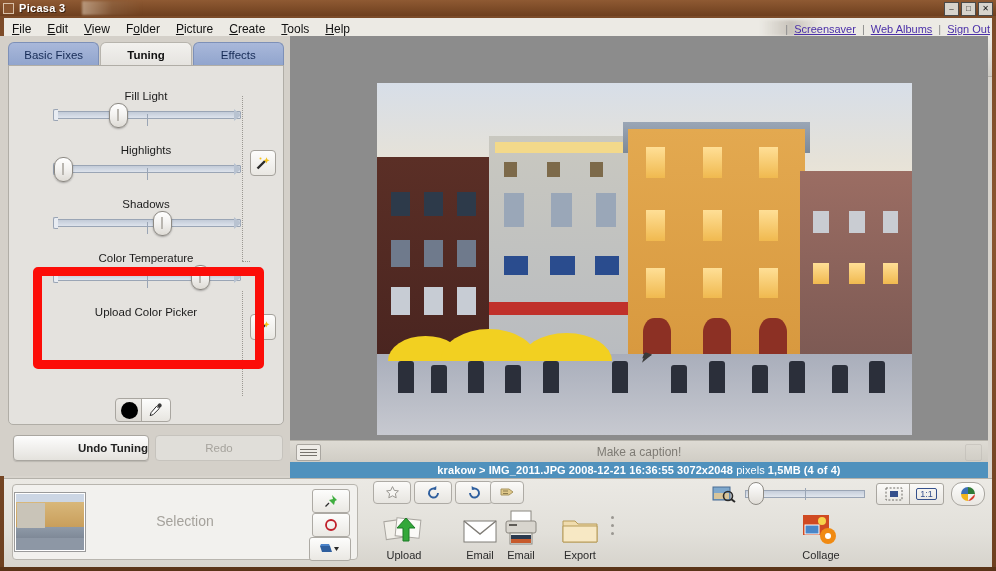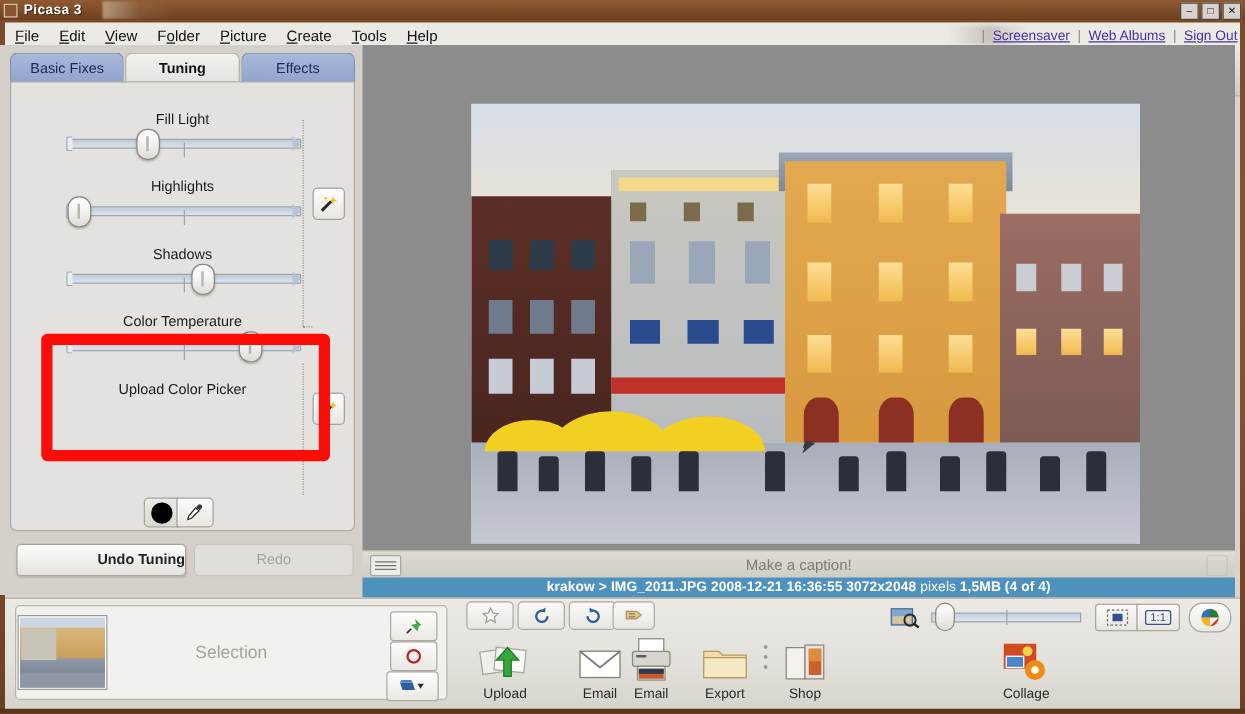--- a/index.html
+++ b/index.html
@@ -749,31 +749,20 @@
     </div>
     <div class="lbl">Export</div>
   </div>
 
   <div class="dots-sep">
       <i></i>
       <i></i>
       <i></i>
     </div>
 
-  <div class="bigaction" id="action-shop">
-    <div class="ico">
-      <svg width="44" height="36" viewBox="0 0 44 36">
-        <path d="M7 7 h15 v25 H7 z" fill="#f4f2ed" stroke="#8a8780"></path>
-        <path d="M22 5 h15 v27 H22 z" fill="#e8e5de" stroke="#8a8780"></path>
-        <rect x="25" y="8" width="10" height="21" fill="#c8622a"></rect>
-        <path d="M25 8 h10 v10 h-10 z" fill="#e08a3c"></path>
-      </svg>
-    </div>
-    <div class="lbl">Shop</div>
-  </div>
 
 
   <div class="bigaction" id="action-collage">
     <div class="ico">
       <svg width="44" height="36" viewBox="0 0 44 36">
         <rect x="4" y="4" width="26" height="20" fill="#d04a22"></rect>
         <circle cx="23" cy="10" r="4" fill="#f7d24a"></circle>
         <rect x="6" y="14" width="14" height="9" fill="#4a86c8" stroke="#ffffff"></rect>
         <circle cx="29" cy="25" r="8" fill="#f08a12"></circle>
         <circle cx="29" cy="25" r="3" fill="#ffffff"></circle>

